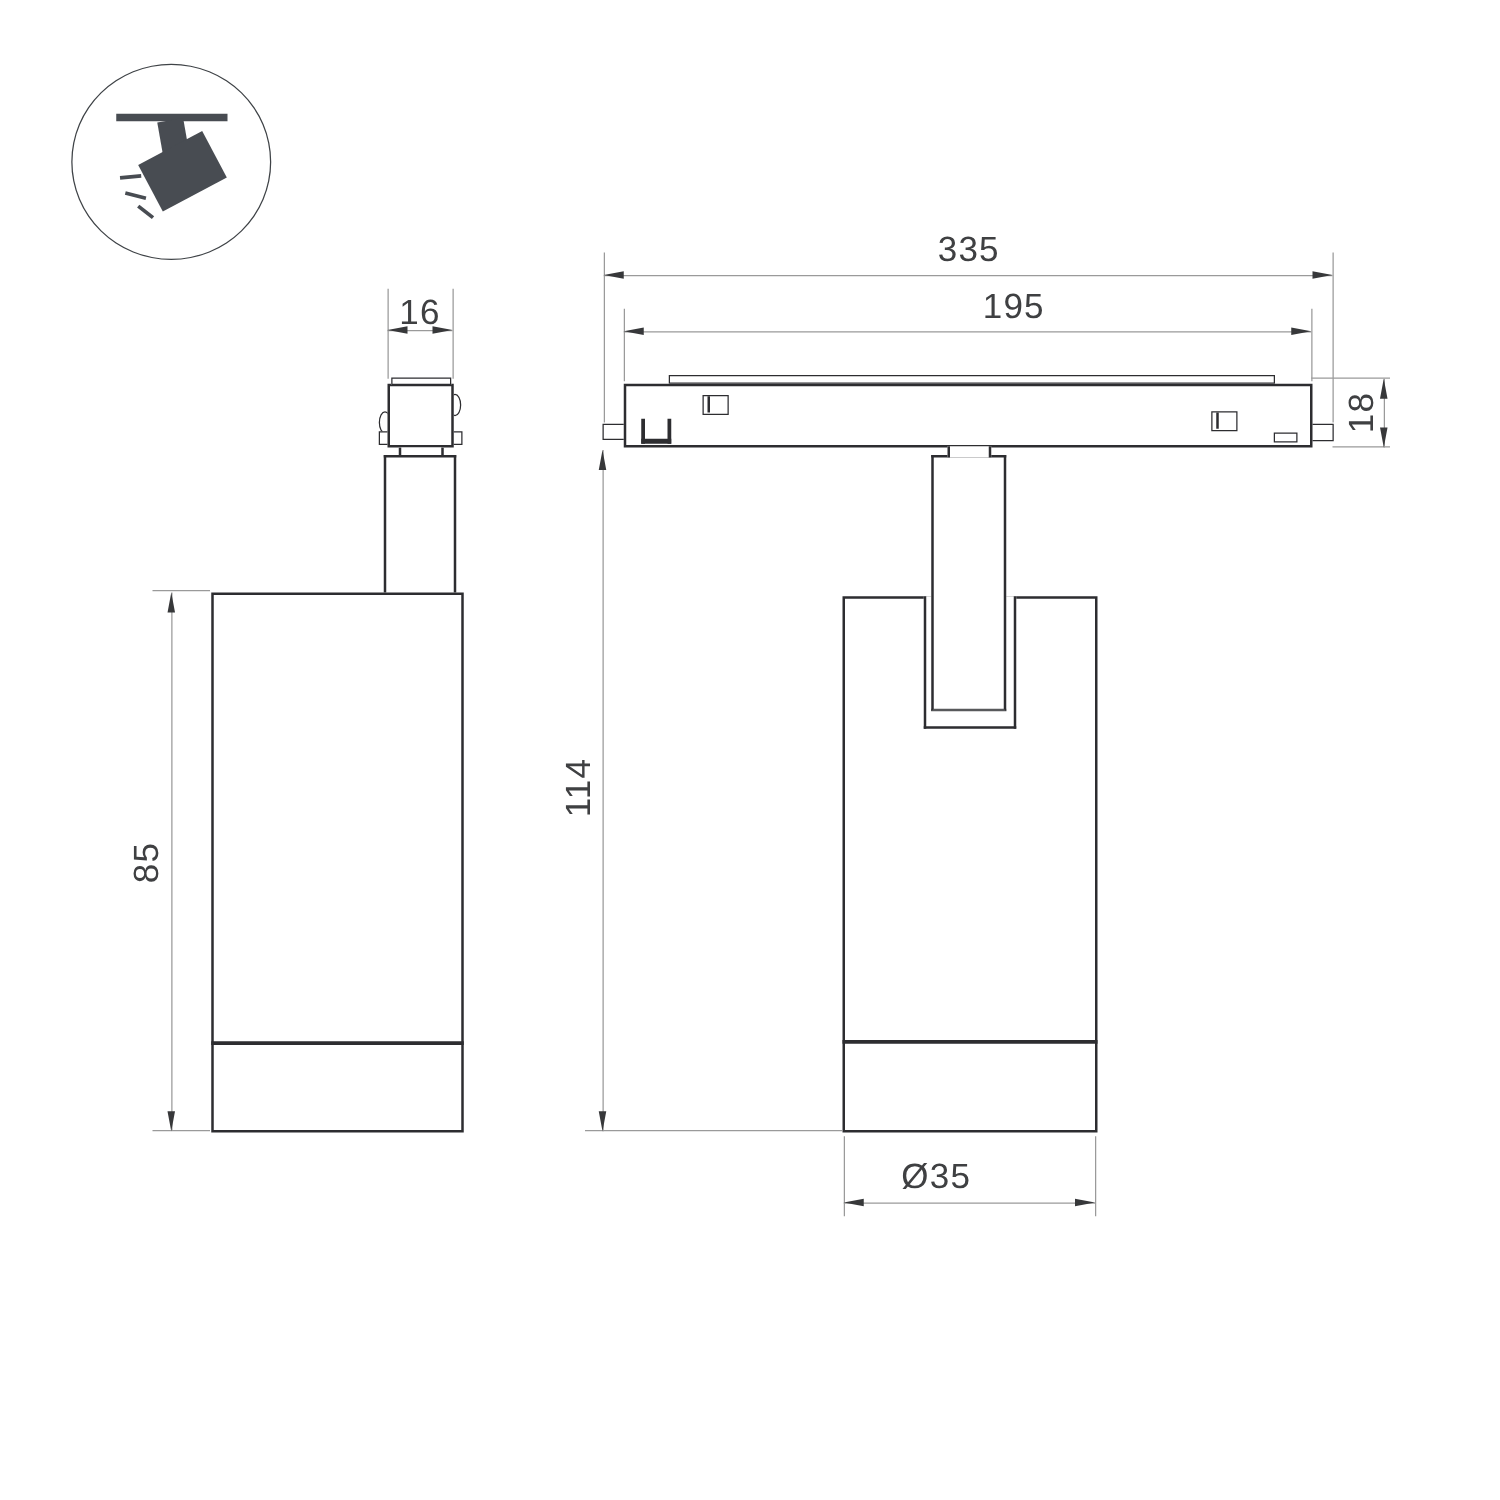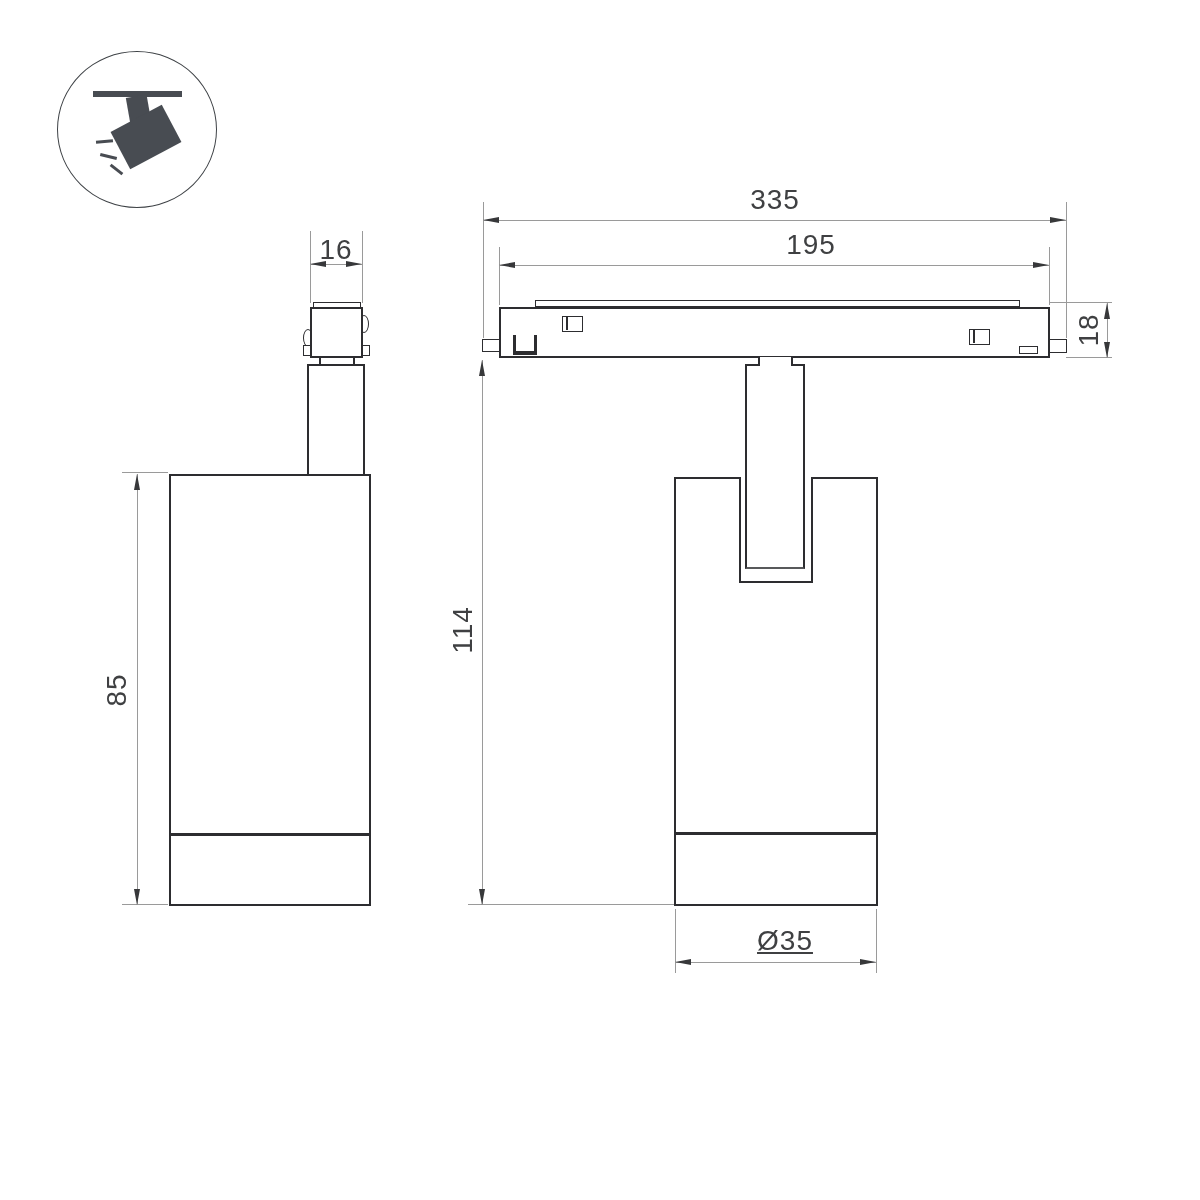--- a/index.html
+++ b/index.html
@@ -113,15 +113,15 @@
   <div class="vline" style="left:1107px;top:303px;height:55px;"></div>
   <div class="arr arr-u" style="left:1103.5px;top:303px;"></div>
   <div class="arr arr-d" style="left:1103.5px;top:342px;"></div>
   <div class="dimtxt rot" style="left:1089px;top:330px;">18</div>
 
   <div class="vline" style="left:675px;top:909px;height:64px;"></div>
   <div class="vline" style="left:876px;top:909px;height:64px;"></div>
   <div class="hline" style="left:675px;top:962px;width:201px;"></div>
   <div class="arr arr-l" style="left:675px;top:959px;"></div>
   <div class="arr arr-r" style="left:860px;top:959px;"></div>
-  <div class="dimtxt" style="left:785px;top:941px;text-decoration:underline;">Ø35</div>
+  <div class="dimtxt" style="left:749px;top:941px;">Ø35</div>
 
 </div>
 
 </body></html>

